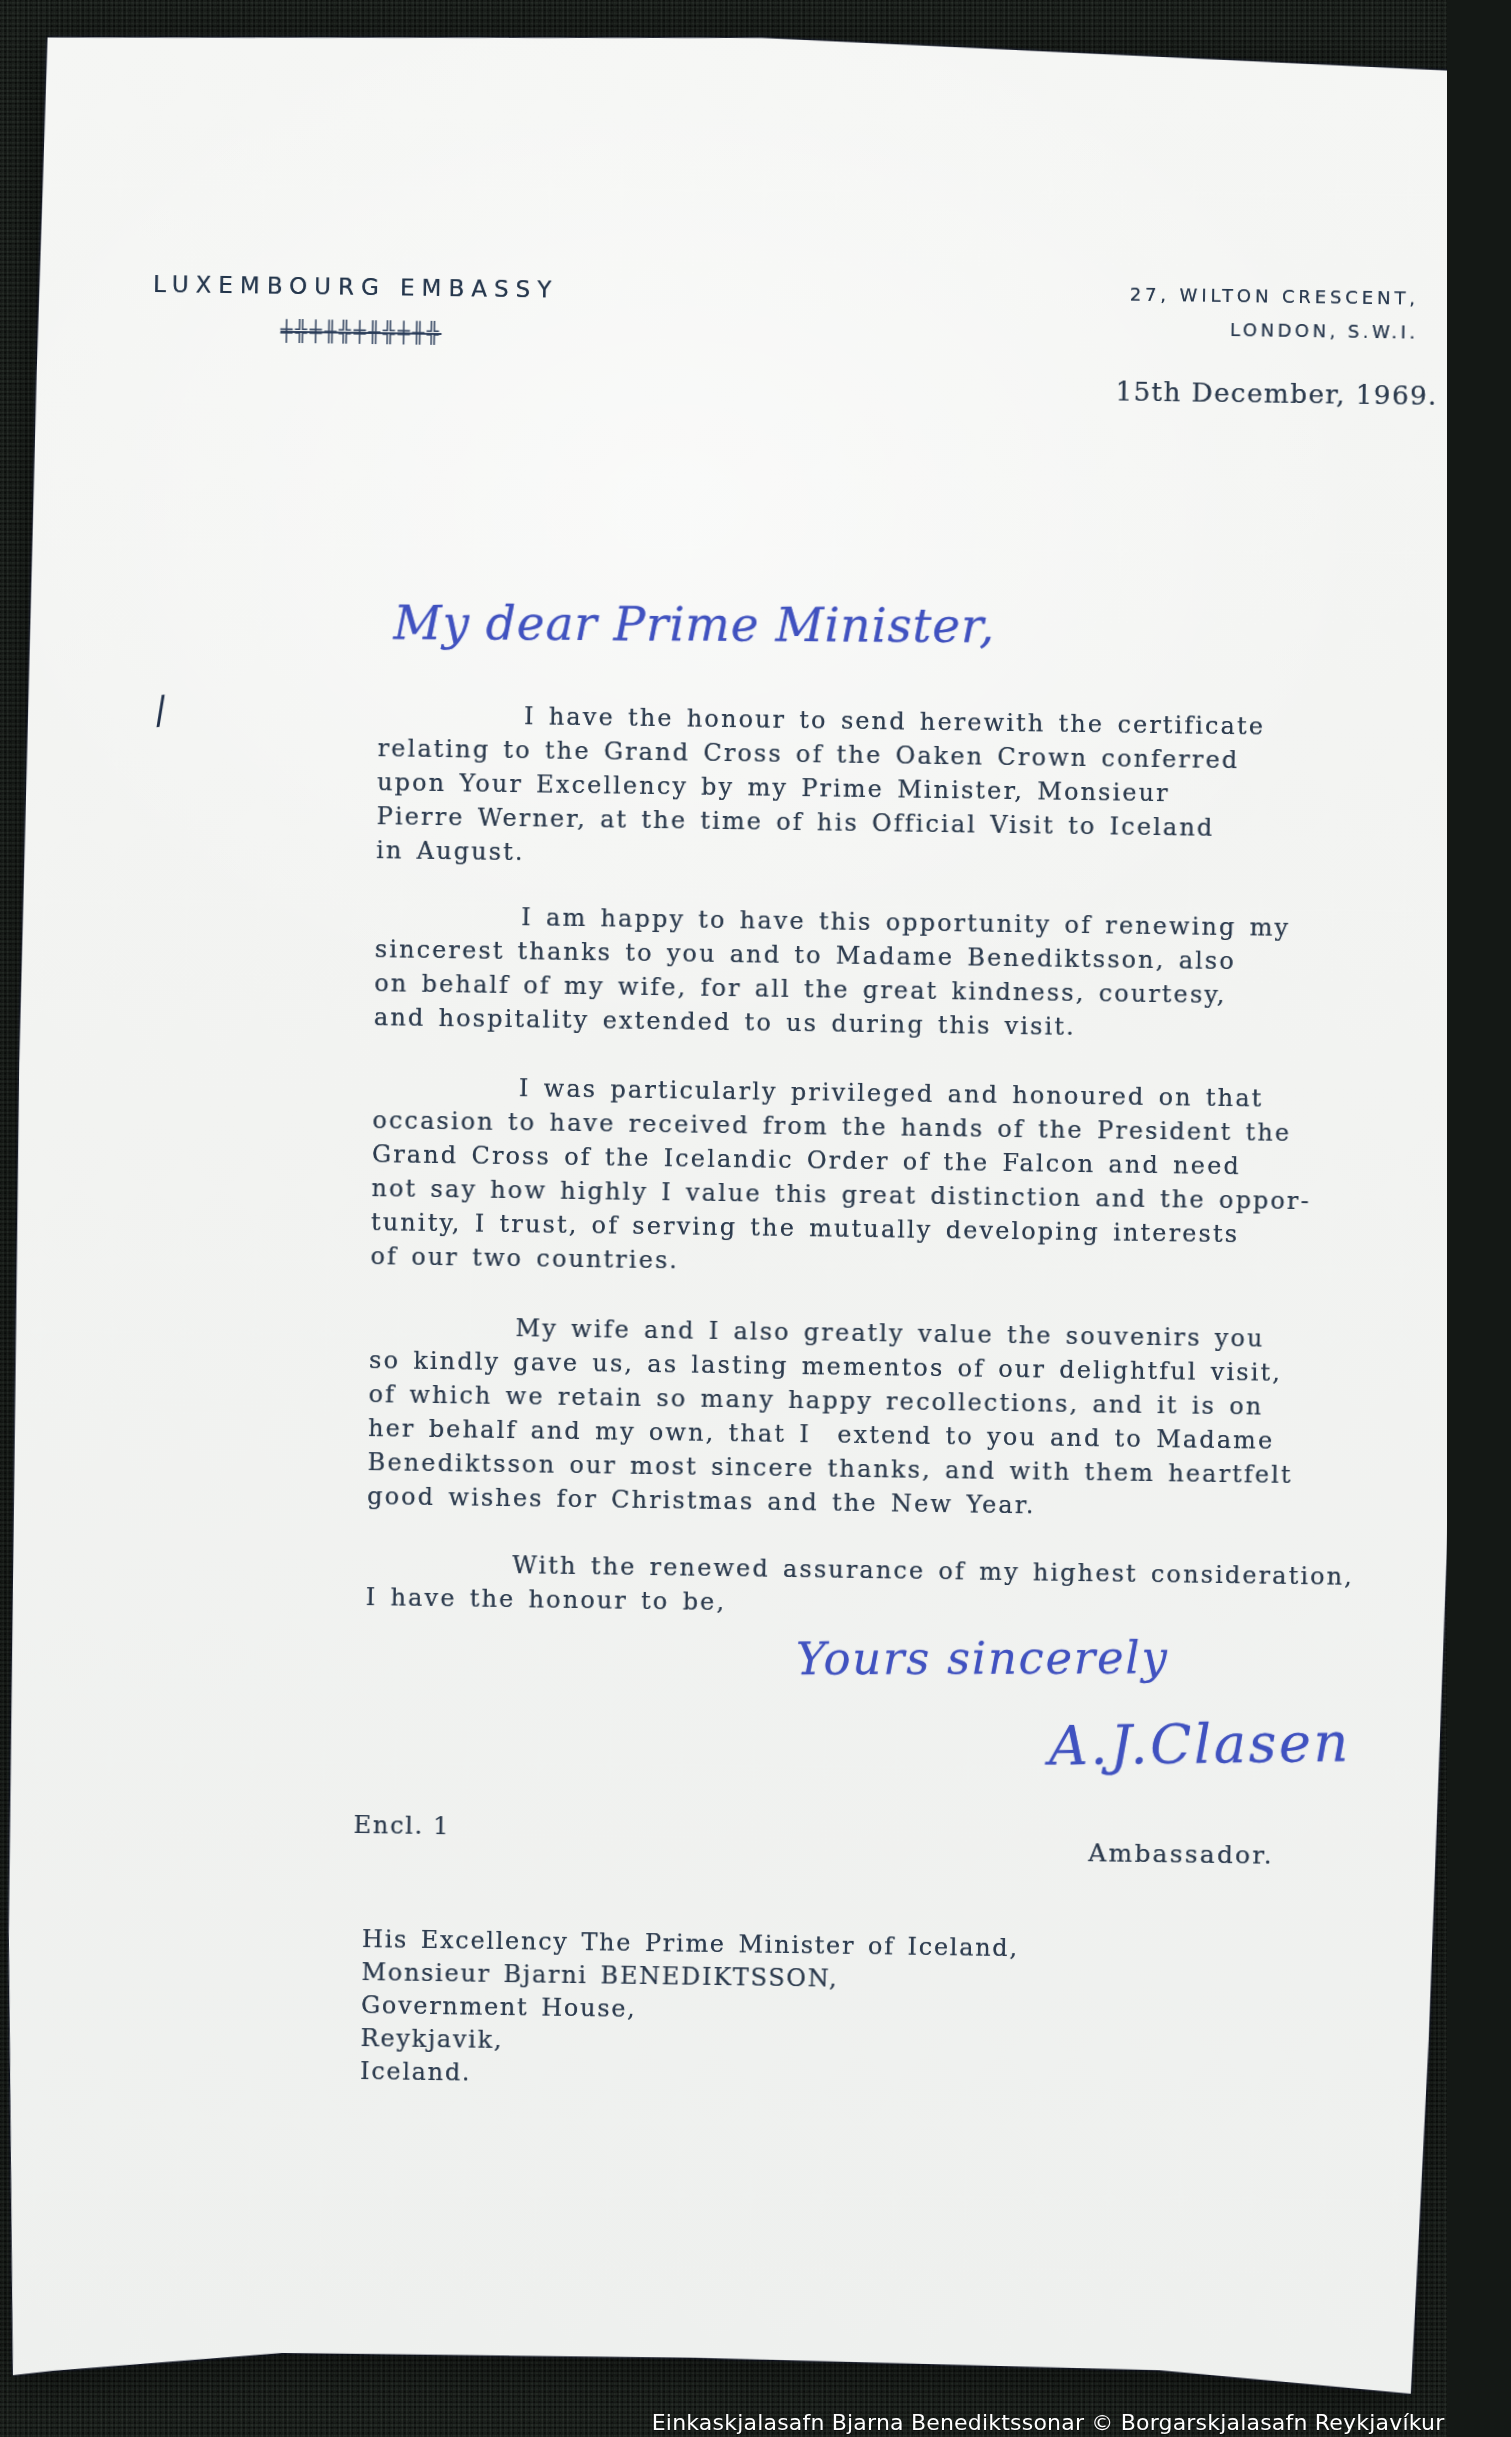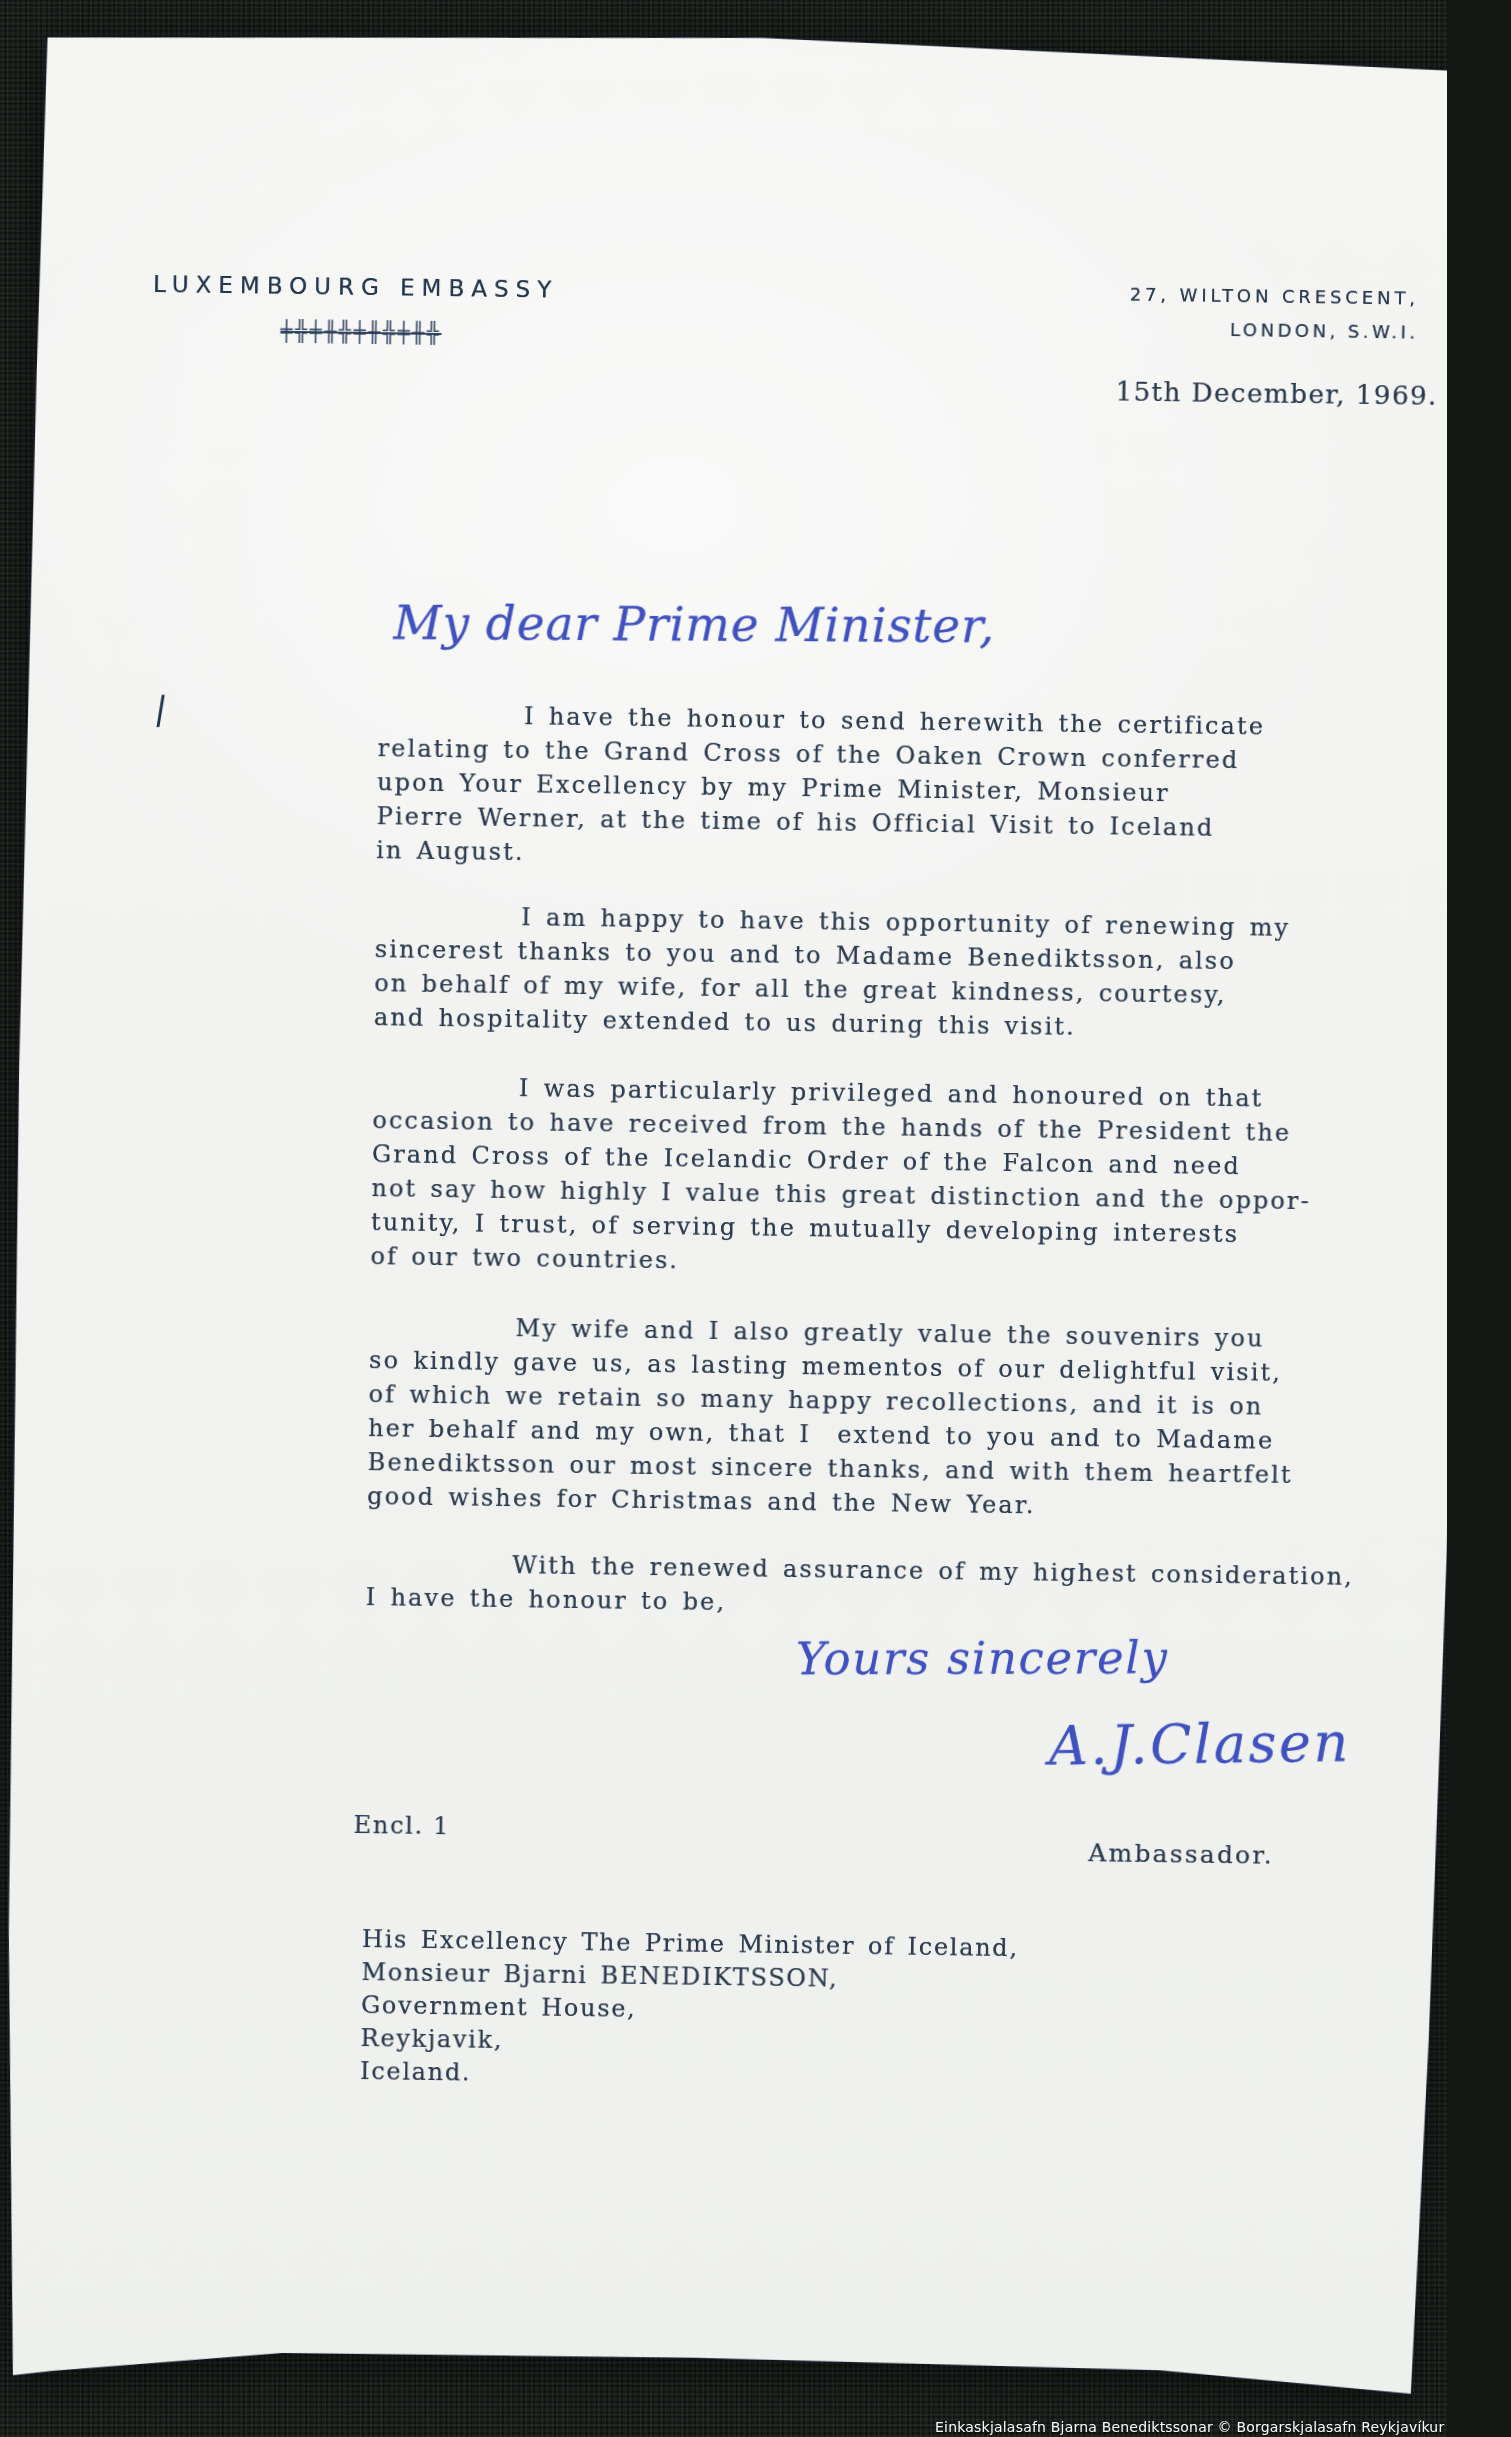--- a/index.html
+++ b/index.html
@@ -80,21 +80,21 @@
     position:absolute;left:1039px;top:1671px;font-size:54px;letter-spacing:2.6px;
     transform:rotate(-1.5deg);text-shadow:0 0 1px rgba(60,76,190,0.55);
   }
   .encl{position:absolute;left:345px;top:1781px;font-size:24px;letter-spacing:1.7px;white-space:pre;}
   .amb{position:absolute;left:1080px;top:1798px;font-size:25px;letter-spacing:2.2px;white-space:pre;}
   .recipient{position:absolute;left:355px;top:1893px;}
   .recipient .tl{font-size:24px;line-height:33px;letter-spacing:1.7px;}
   .caption{
     position:absolute;right:2.6px;bottom:3.5px;
     font-family:"DejaVu Sans","Liberation Sans",sans-serif;
-    font-size:14px;color:#ffffff;letter-spacing:0.2px;white-space:pre;
+    font-size:22px;color:#ffffff;letter-spacing:0.2px;white-space:pre;
     text-shadow:0 0.9px 0.9px rgba(0,0,0,0.6);
   }
 </style>
 </head>
 <body>
 
 <div class="scene">
 
   <div class="paper-wrap">
     <div class="paper">

